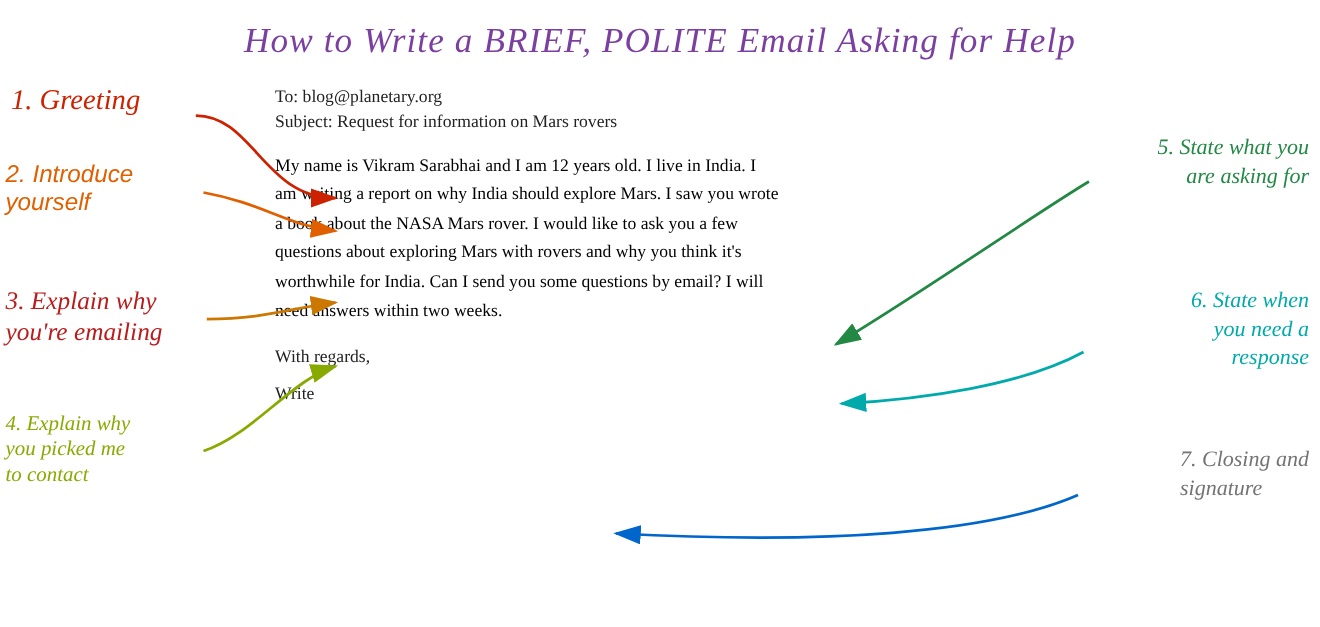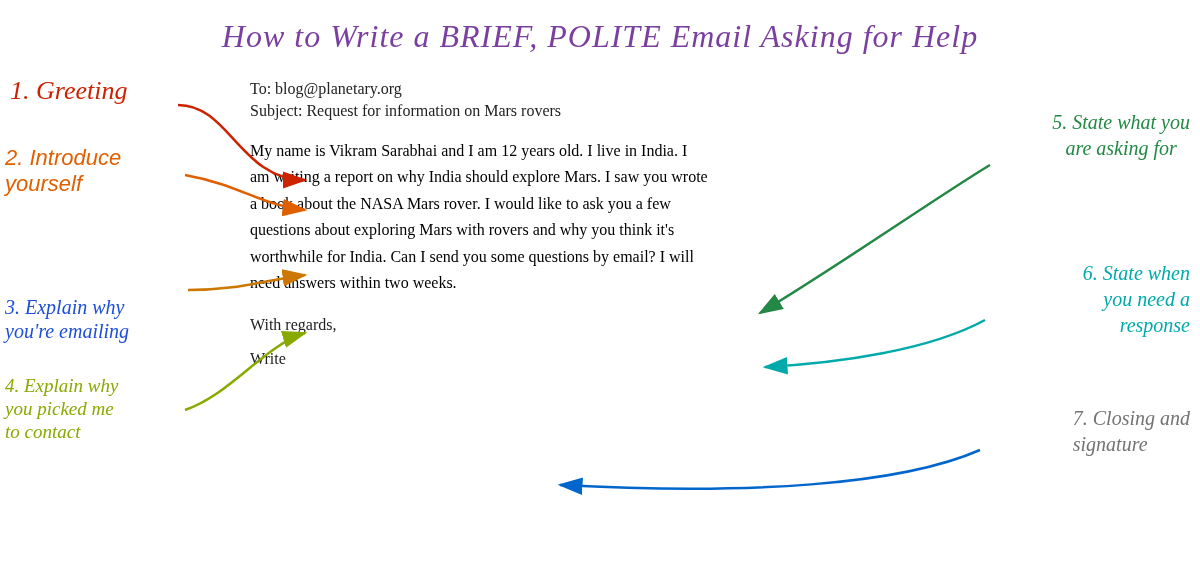--- a/index.html
+++ b/index.html
@@ -56,24 +56,23 @@
       top: 80px;
       left: 5px;
       font-size: 22px;
       color: #e06000;
       font-family: Liberation Sans, sans-serif;
     }
 
     .label-explain-emailing {
       top: 195px;
       left: 5px;
-      font-size: 20px;
-      color: #1d4ed8;
-      font-family: 'Georgia', cursive;
-      margin-top: 35px;
+      font-size: 23px;
+      color: #b91c1c;
+      font-family: 'Georgia', cursive;
     }
 
     .label-explain-picked {
       top: 310px;
       left: 5px;
       font-size: 19px;
       color: #88aa00;
       font-family: 'Georgia', cursive;
     }
 
@@ -124,28 +123,28 @@
     
     .right-labels {
       width: 210px;
       flex-shrink: 0;
       position: relative;
       padding-right: 10px;
     }
 
     .label-state-asking {
       position: absolute;
-      top: 44px;
+      top: 56px;
       right: 10px;
       font-size: 20px;
       color: #228844;
       font-style: italic;
       font-family: 'Georgia', cursive;
       line-height: 1.3;
-      text-align: center;
+      text-align: right;
     }
 
     .label-state-when {
       position: absolute;
       top: 195px;
       right: 10px;
       font-size: 20px;
       color: #00aaaa;
       font-style: italic;
       font-family: 'Georgia', cursive;

